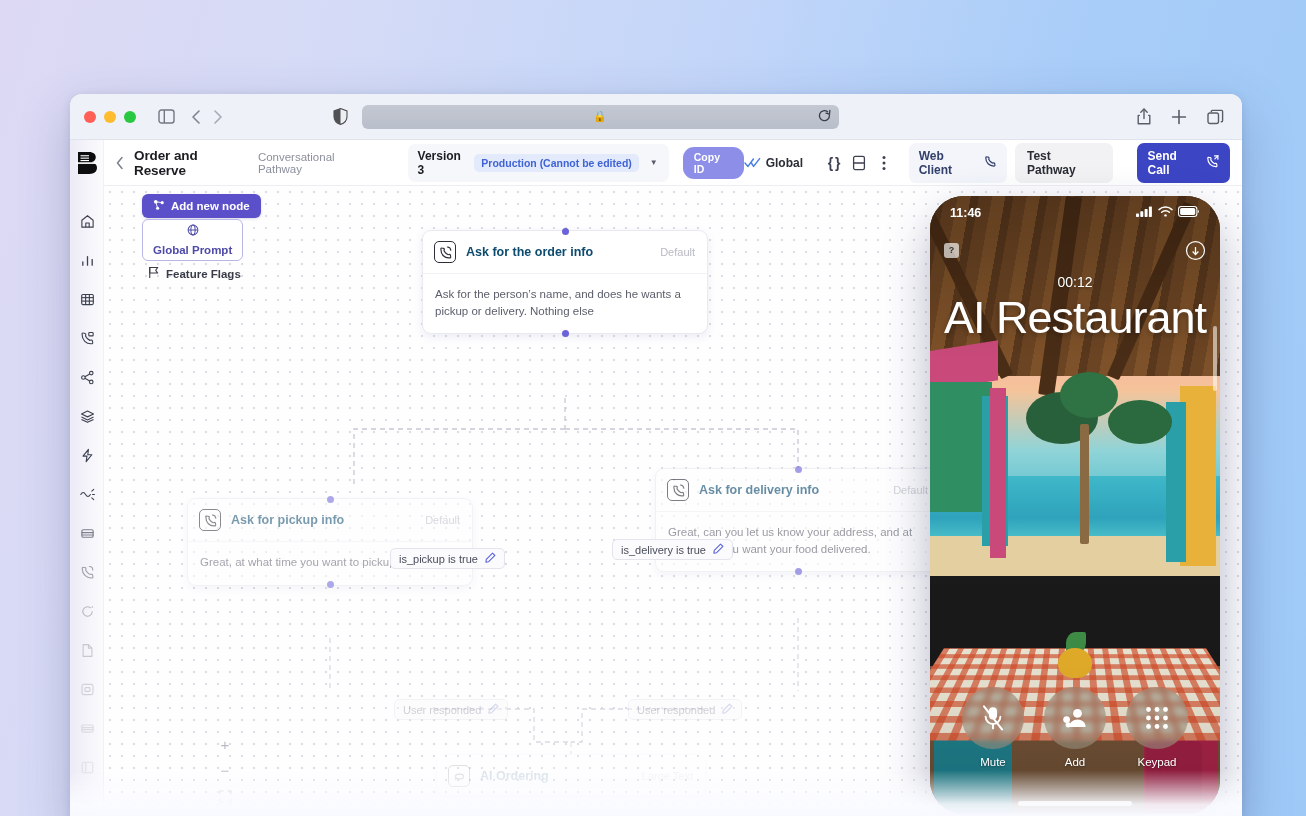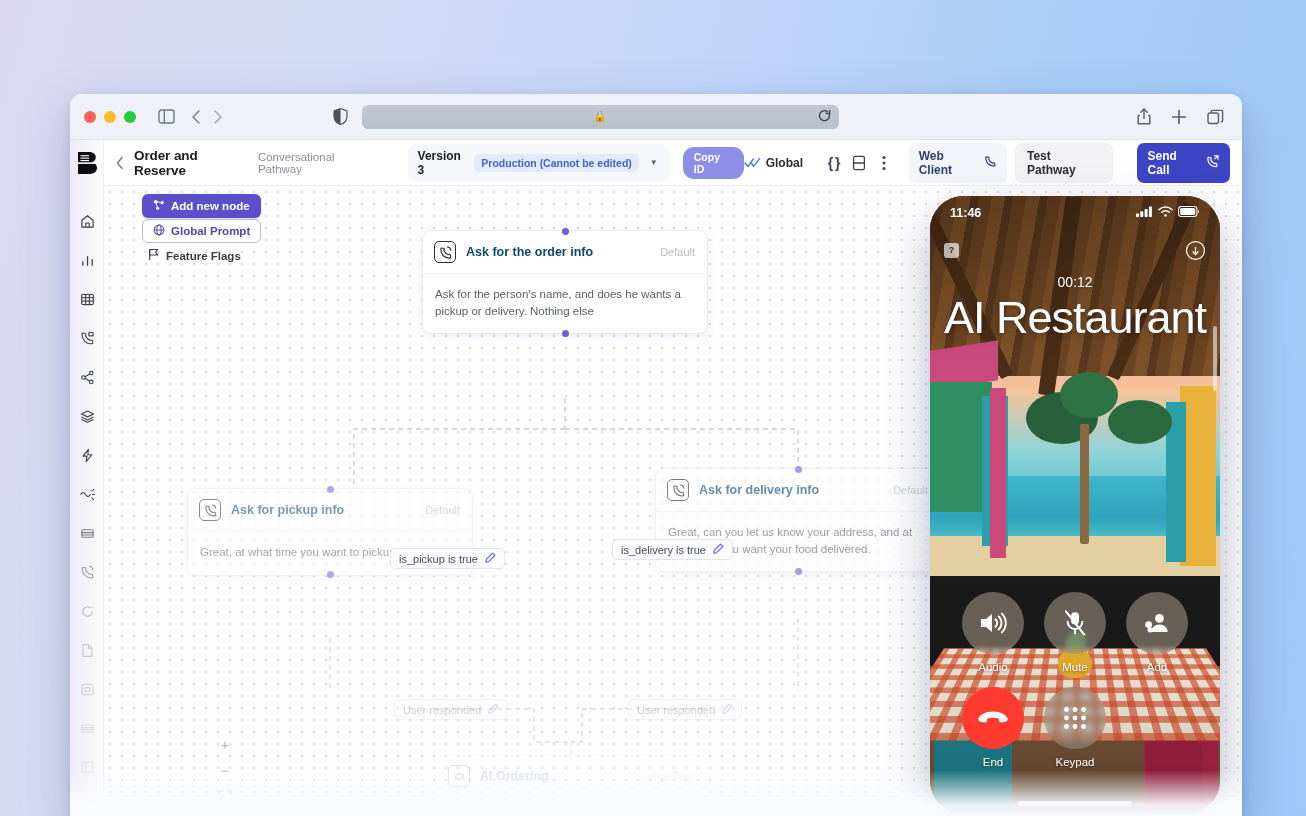--- a/index.html
+++ b/index.html
@@ -104,21 +104,21 @@
 
   .topBtns{ position:absolute; left:38px; top:8px; display:flex; flex-direction:column; gap:1px; align-items:flex-start; z-index:6;}
   #addNode{
     background:#5b50c9; color:#fff; font-size:11.5px; font-weight:bold;
     border-radius:6px; padding:5px 11px; display:flex; align-items:center; gap:6px;
     box-shadow:0 1px 3px rgba(60,60,120,.2);
   }
   #globalPrompt{
     background:#ffffff; color:#4e4aa8; font-size:11.5px; font-weight:bold;
     border:1px solid #b9b6e8; border-radius:6px; padding:4px 10px;
-    display:flex; align-items:center; gap:6px;
+    display:flex; align-items:center; gap:6px;flex-direction:column;
   }
   #featureFlags{
     color:#3a3d47; font-size:11.5px; font-weight:bold; padding:4px 6px;
     display:flex; align-items:center; gap:6px;
   }
 
   
   #zoomCtl{ position:absolute; left:108px; top:545px; display:flex; flex-direction:column; align-items:center; gap:0; z-index:6;}
   .zbtn{ width:26px;height:26px; display:flex;align-items:center;justify-content:center; color:#aeb0bb; font-size:15px;}
   svg.edges{ position:absolute; inset:0; width:100%; height:100%; pointer-events:none;}
@@ -142,21 +142,21 @@
     position:absolute; background:#fbfbfd; border:1px solid #e4e5ec; border-radius:5px;
     padding:3px 8px; font-size:11px; color:#494d59; display:flex; align-items:center; gap:7px;
     white-space:nowrap; z-index:4;
   }
   .edgeLabel .pen{ color:#5a63d8; }
   .edgeLabel.faded{ opacity:.42; color:#8f93a0; background:#fafafc;}
   .edgeLabel.faded .pen{ color:#9aa0d8;}
 
   
   #node1{ left:318px; top:44px; width:286px; z-index:5;}
-  #node2{ left:83px; top:302px; width:286px; opacity:.55;}
+  #node2{ left:83px; top:312px; width:286px; opacity:.55;}
   #node3{ left:551px; top:282px; width:286px; opacity:.62;}
   #node4{
     left:332px; top:568px; width:270px; opacity:.14; z-index:2;
   }
 
   
   #phone{
     position:absolute; left:930px; top:196px; width:290px; height:618px;
     border-radius:40px; background:#111; 
     box-shadow:0 20px 46px rgba(40,45,90,.35);
@@ -752,58 +752,39 @@
       </span>
     </div>
 
     <div id="callTimer">00:12</div>
     <div id="calleeName">AI Restaurant</div>
     <div id="sideScroll"></div>
 
     <div id="callControls">
       <div class="ctlItem">
         <span class="ctlCircle">
-          <svg width="28" height="24" viewBox="0 0 28 24" fill="#fff">
-              <path d="M2 8 H7 L13 3 V21 L7 16 H2 Z"></path>
-              <path d="M16.5 8.2 a5.2 5.2 0 0 1 0 7.6" fill="none" stroke="#fff" stroke-width="1.9" stroke-linecap="round"></path>
-              <path d="M19.6 5.4 a9 9 0 0 1 0 13.2" fill="none" stroke="#fff" stroke-width="1.9" stroke-linecap="round"></path>
-              <path d="M22.8 2.6 a13 13 0 0 1 0 18.8" fill="none" stroke="#fff" stroke-width="1.9" stroke-linecap="round"></path>
-            </svg>
-        </span>
-        <span class="ctlLabel">Audio</span>
-      </div>
-      <div class="ctlItem">
-        <span class="ctlCircle">
           <svg width="24" height="26" viewBox="0 0 24 26" fill="none" stroke="#fff" stroke-width="1.9" stroke-linecap="round">
               <rect x="8" y="2.2" width="8" height="12.4" rx="4" fill="#fff" stroke="none"></rect>
               <path d="M4.6 11.6 a7.4 7.4 0 0 0 14.8 0"></path>
               <line x1="12" y1="19.4" x2="12" y2="23.4"></line>
               <line x1="3" y1="1.4" x2="21" y2="24.4" stroke-width="2.1"></line>
             </svg>
         </span>
         <span class="ctlLabel">Mute</span>
       </div>
       <div class="ctlItem">
         <span class="ctlCircle">
           <svg width="28" height="24" viewBox="0 0 28 24" fill="#fff">
               <circle cx="16.5" cy="7.4" r="4.4"></circle>
               <path d="M8.4 21 c0-4.6 3.7-7.4 8.1-7.4 s8.1 2.8 8.1 7.4 z"></path>
               <circle cx="5.6" cy="13.6" r="3.4"></circle>
               <circle cx="7.2" cy="18.8" r="2.6"></circle>
             </svg>
         </span>
         <span class="ctlLabel">Add</span>
-      </div>
-      <div class="ctlItem">
-        <span class="ctlCircle end">
-          <svg width="30" height="16" viewBox="0 0 32 16" fill="#fff">
-              <path d="M16 1 C8 1 1.6 4.8 0.4 8.6 c-.5 1.6.5 3.1 2.1 3.4 l4.2.8 c1.4.3 2.7-.7 2.8-2.1 l.15-1.9 C11.6 8 13.7 7.6 16 7.6 s4.4.4 6.35 1.2 l.15 1.9 c.1 1.4 1.4 2.4 2.8 2.1 l4.2-.8 c1.6-.3 2.6-1.8 2.1-3.4 C30.4 4.8 24 1 16 1 z"></path>
-            </svg>
-        </span>
-        <span class="ctlLabel">End</span>
       </div>
       <div class="ctlItem">
         <span class="ctlCircle">
           <svg width="26" height="26" viewBox="0 0 26 26" fill="#fff">
             <circle cx="4.5" cy="4.5" r="2.4"></circle>
               <circle cx="13" cy="4.5" r="2.4"></circle>
               <circle cx="21.5" cy="4.5" r="2.4"></circle>
             <circle cx="4.5" cy="13" r="2.4"></circle>
               <circle cx="13" cy="13" r="2.4"></circle>
               <circle cx="21.5" cy="13" r="2.4"></circle>

